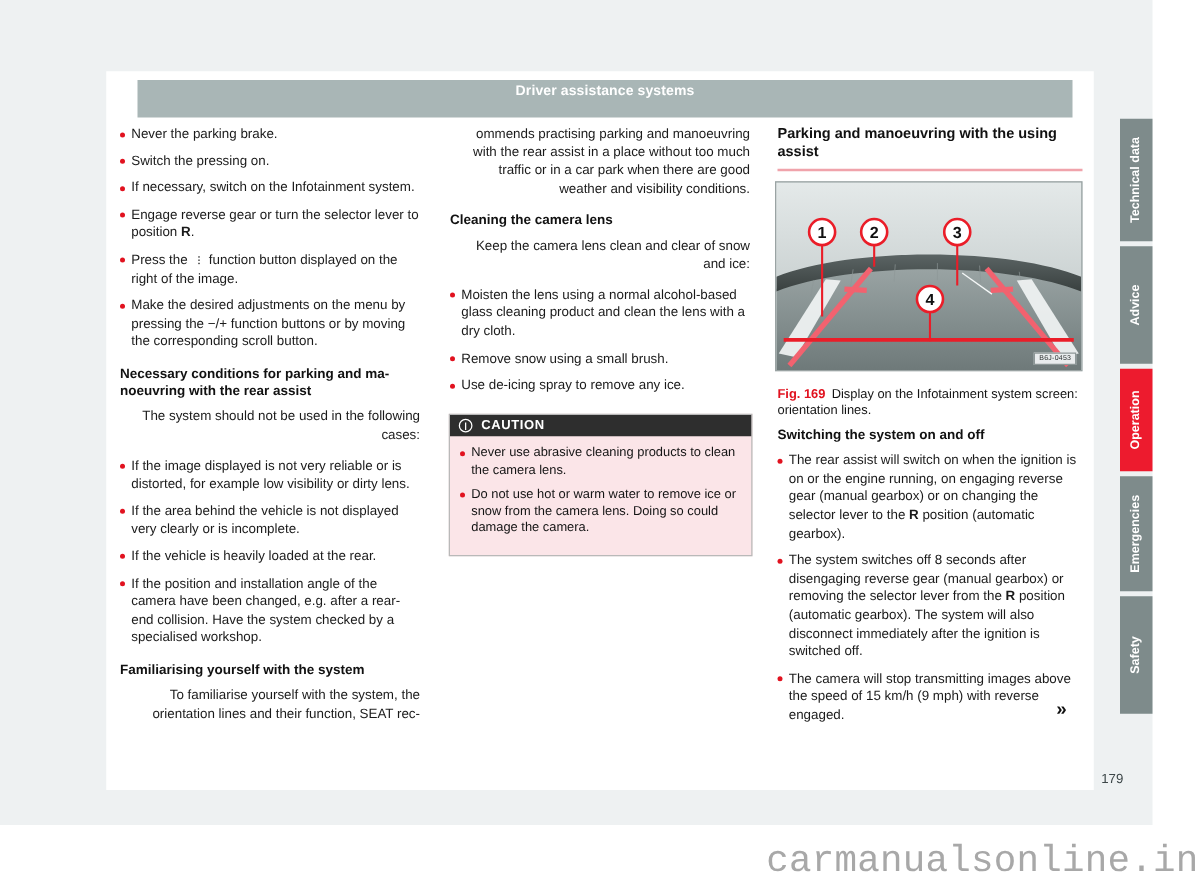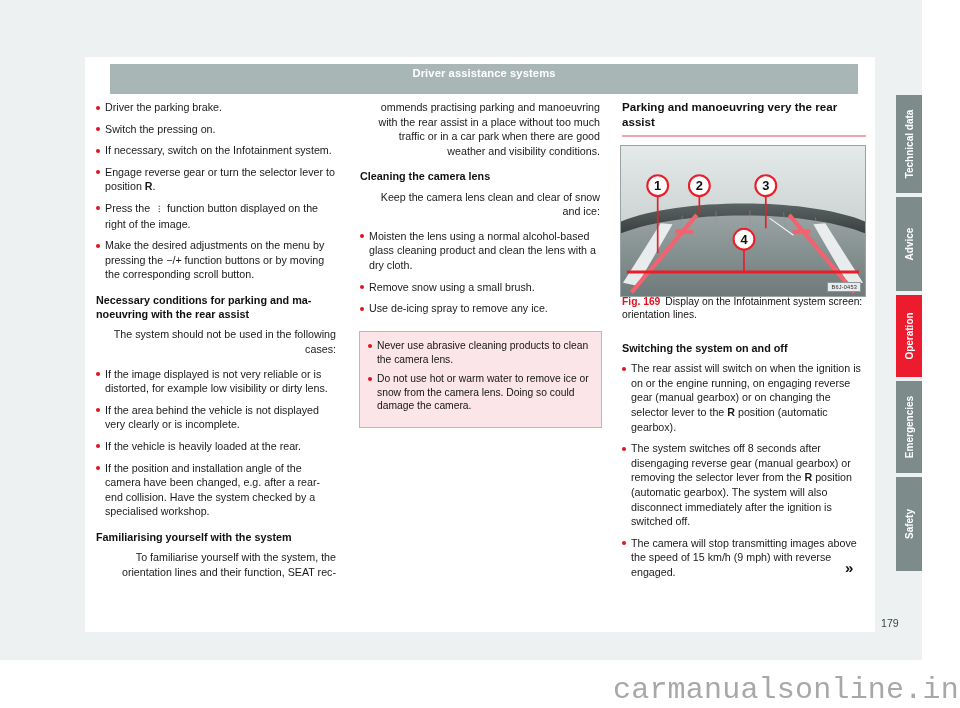--- a/index.html
+++ b/index.html
@@ -182,21 +182,21 @@
     border: 1px solid #8d9797;
     font-size: 5.6px;
     font-family: "Liberation Sans", sans-serif;
     color: #2b3030;
     padding: 1px 3px;
     letter-spacing: 0.2px;
   }
 
   #fig-caption {
     position: absolute;
-    left: 622px; top: 295px;
+    left: 622px; top: 309px;
     width: 246px;
     font-size: 10.3px;
     line-height: 13.4px;
     color: #141414;
   }
   #fig-caption .figno {
     color: #e1121f;
     font-weight: bold;
     margin-right: 5px;
   }
@@ -267,21 +267,21 @@
 
 <div id="viewer">
 
   <div id="grayframe"></div>
   <div id="sheet"></div>
 
   <div id="header-bar">Driver assistance systems</div>
 
   <div class="col" id="col1">
     <ul class="bullets">
-      <li>Driver the parking brake.</li>
+      <li>Never the parking brake.</li>
       <li>Switch the pressing on.</li>
       <li>If necessary, switch on the Infotainment system.</li>
       <li>Engage reverse gear or turn the selector lever to position <b class="rk">R</b>.</li>
       <li>Press the <span class="fnbtn">⁝</span> function button displayed on the right of the image.</li>
       <li>Make the desired adjustments on the menu by pressing the −/+ function buttons or by moving the corresponding scroll button.</li>
     </ul>
 
     <h3 class="sub">Necessary conditions for parking and ma-noeuvring with the rear assist</h3>
 
     <p class="body para">The system should not be used in the following cases:</p>
@@ -306,29 +306,33 @@
     <p class="body para">Keep the camera lens clean and clear of snow and ice:</p>
 
     <ul class="bullets">
       <li>Moisten the lens using a normal alcohol-based glass cleaning product and clean the lens with a dry cloth.</li>
       <li>Remove snow using a small brush.</li>
       <li>Use de-icing spray to remove any ice.</li>
     </ul>
   </div>
 
   <div id="caution">
+    <div class="chead">
+      <span class="warn-glyph"></span>
+      <span>CAUTION</span>
+    </div>
     <div class="cbody">
       <ul class="bullets">
         <li>Never use abrasive cleaning products to clean the camera lens.</li>
         <li>Do not use hot or warm water to remove ice or snow from the camera lens. Doing so could damage the camera.</li>
       </ul>
     </div>
   </div>
 
-  <div id="sec-title">Parking and manoeuvring very the rear assist</div>
+  <div id="sec-title">Parking and manoeuvring with the using assist</div>
   <div id="sec-rule"></div>
 
   <div id="figure">
     <svg id="fig-canvas" viewBox="0 0 246 152" preserveAspectRatio="none">
       <defs>
         <linearGradient id="sky" x1="0" y1="0" x2="0" y2="1">
           <stop offset="0" stop-color="#e4e9e9"></stop>
           <stop offset="1" stop-color="#b6bfbf"></stop>
         </linearGradient>
         <linearGradient id="road" x1="0" y1="0" x2="0" y2="1">

